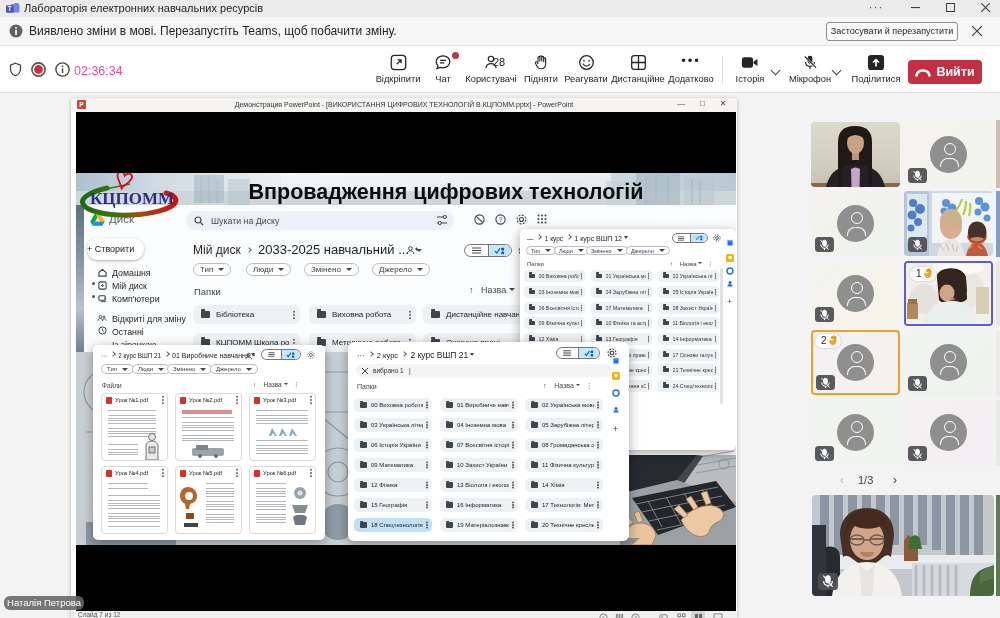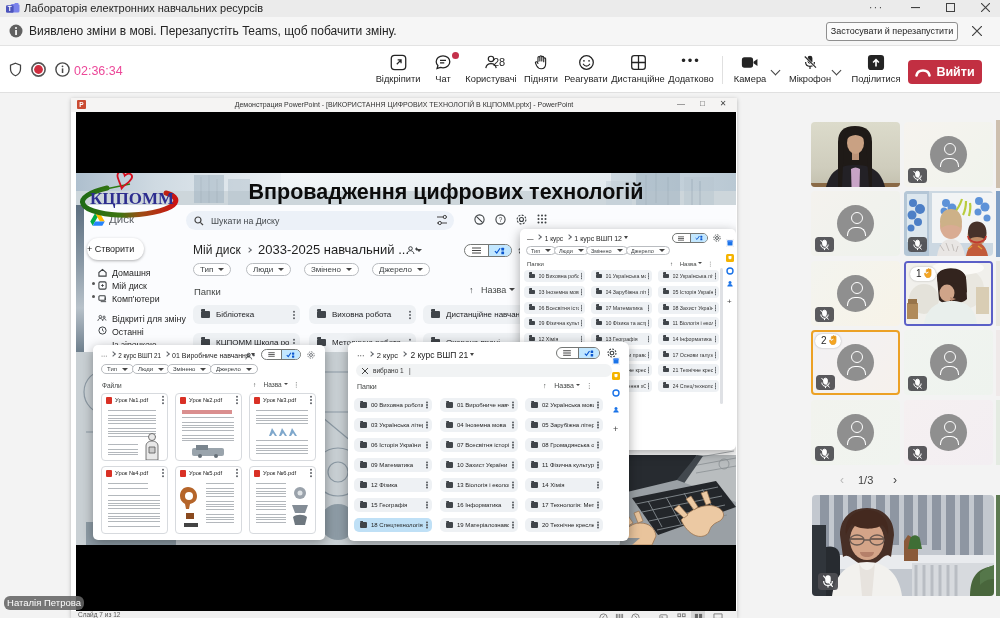--- a/index.html
+++ b/index.html
@@ -166,21 +166,21 @@
   <div class="tbtn" style="left:658px">
         <div style="height:17px;font-size:13px;color:#242424;letter-spacing:2px;line-height:14px">•••</div>
         <div class="lbl">Додатково</div>
       </div>
   <div class="abs" style="left:722px;top:10px;width:1px;height:28px;background:#e0e0e0"></div>
   <div class="tbtn" style="left:717px">
         <svg width="19" height="17" viewBox="0 0 22 18">
           <rect x="1" y="3" width="13" height="12" rx="3" fill="#242424"></rect>
           <path d="M14.5 8l4.5-3v8l-4.5-3z" fill="#242424"></path>
         </svg>
-        <div class="lbl">Камера</div>
+        <div class="lbl">Історія</div>
       </div>
   <div class="chev" style="left:772px;top:21px"></div>
   <div class="tbtn" style="left:777px">
         <svg width="16" height="17" viewBox="0 0 20 20">
           <rect x="7" y="1.5" width="6" height="10" rx="3" fill="#242424"></rect>
           <path d="M4.5 9.5c0 3.2 2.4 5.4 5.5 5.4s5.5-2.2 5.5-5.4M10 15v3" fill="none" stroke="#242424" stroke-width="1.5"></path>
           <path d="M3.5 2.5l14 14" stroke="#fff" stroke-width="2.6"></path>
           <path d="M3.5 2.5l14 14" stroke="#242424" stroke-width="1.4"></path>
         </svg>
         <div class="lbl">Мікрофон</div>

